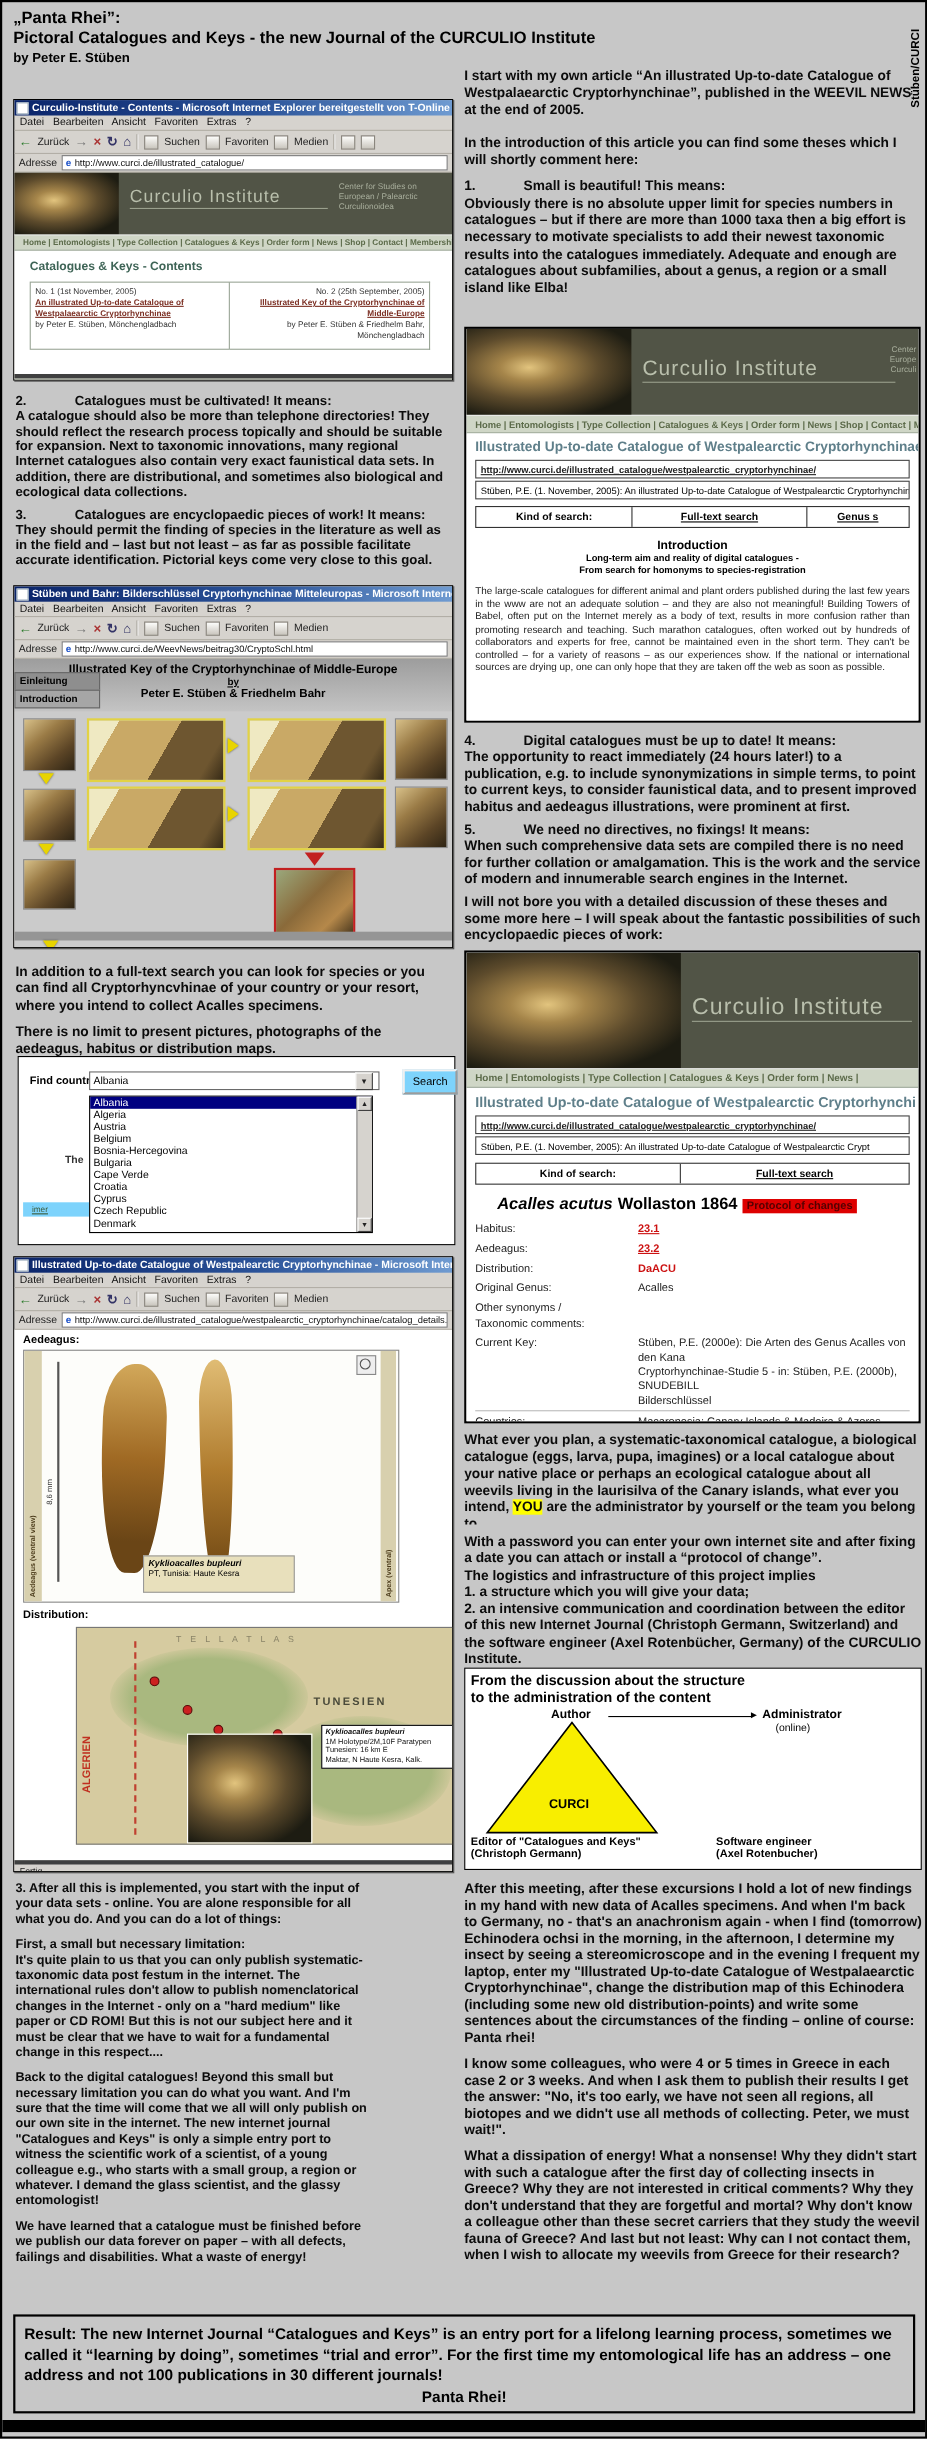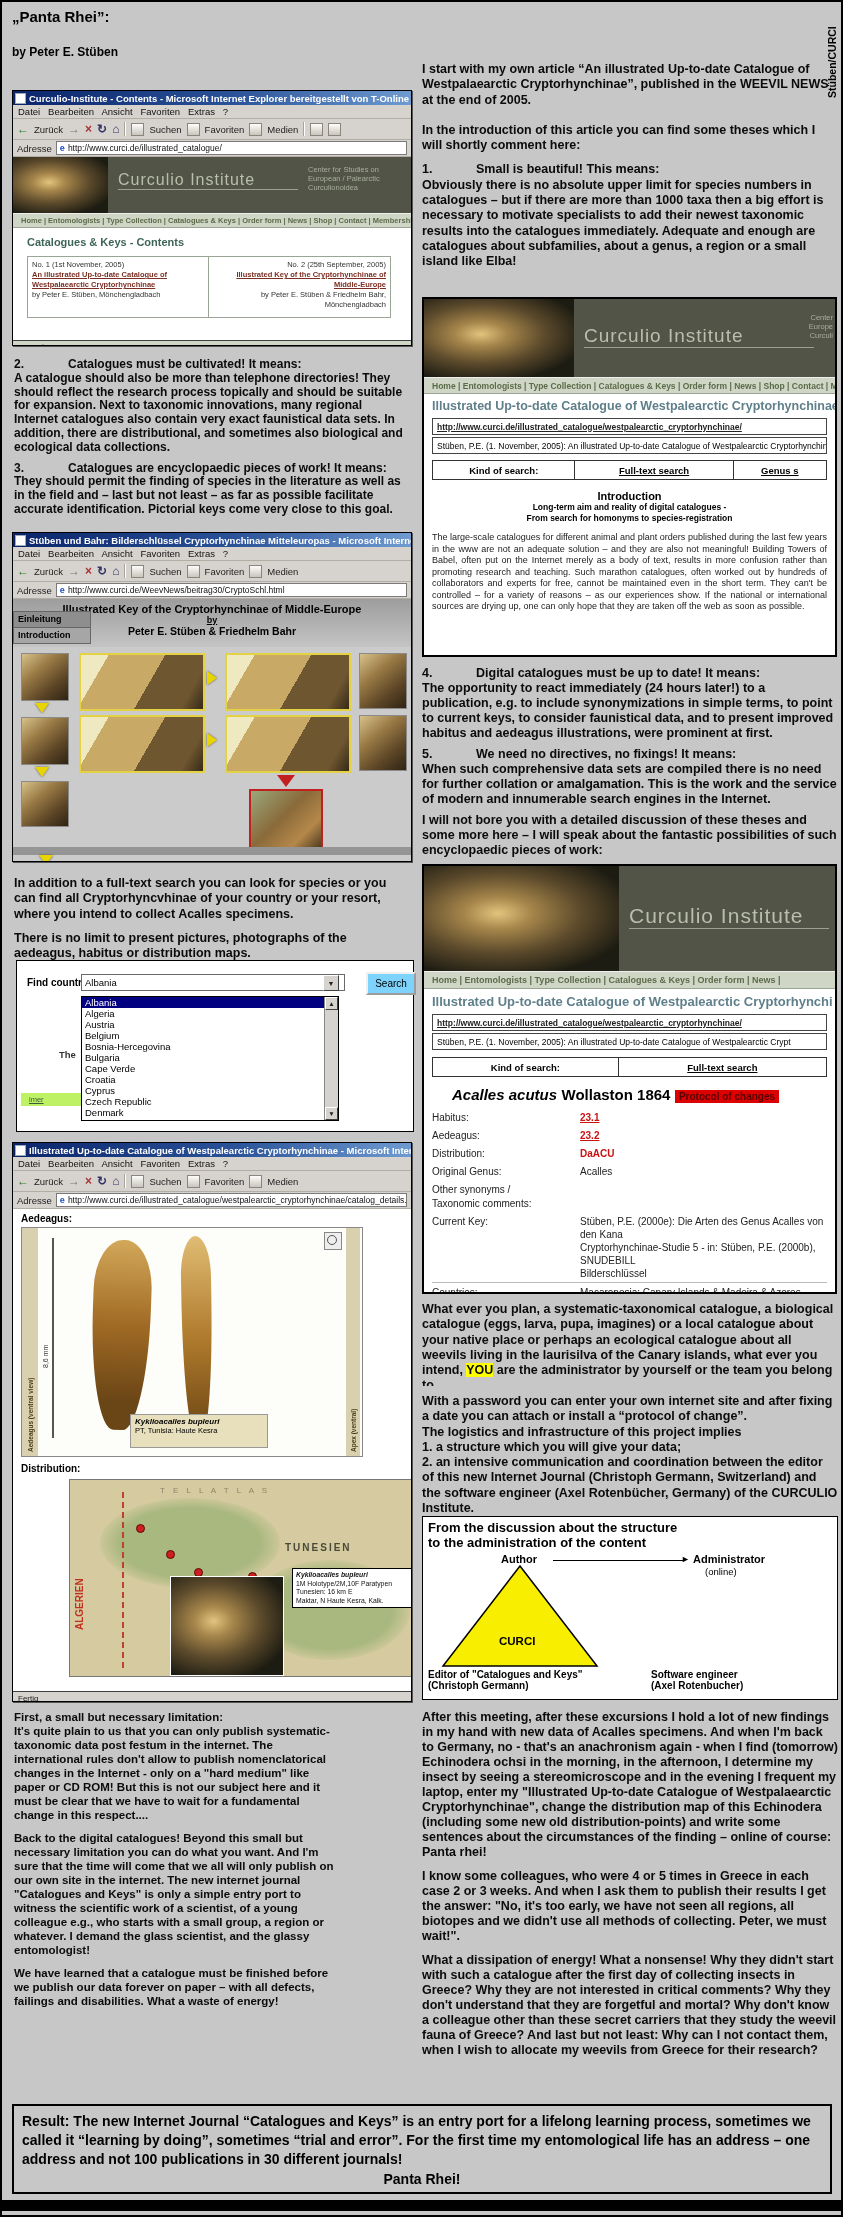--- a/index.html
+++ b/index.html
@@ -37,21 +37,21 @@
     display:flex;align-items:center;padding:0 8px;white-space:nowrap;overflow:hidden;}
   .pagewhite{background:#fff;position:relative;overflow:hidden;}
   .greenhead{color:#3e6456;font-weight:bold;}
   .maroonlink{color:#7b2e22;font-weight:bold;text-decoration:underline;}
   .redlink{color:#cc1111;font-weight:bold;text-decoration:underline;}
   .redbold{color:#cc1111;font-weight:bold;}
   .urlbox{border:1px solid #444;background:#fff;font-size:8.5px;display:flex;align-items:center;padding:0 4px;
     overflow:hidden;white-space:nowrap;}
   .searchtbl{border:1px solid #333;display:flex;font-size:9.5px;font-weight:bold;align-items:stretch;overflow:hidden;}
   .searchtbl>div{display:flex;align-items:center;justify-content:center;border-right:1px solid #333;}
-  .statusbar{background:#cfd6c6;border-top:1px solid #404040;font-size:7.5px;color:#3a4a3a;display:flex;
+  .statusbar{background:#cfd6c6;border-top:4px solid #404040;font-size:7.5px;color:#3a4a3a;display:flex;
     align-items:center;padding:0 5px;white-space:nowrap;overflow:hidden;}
   
   .tile{border:1px solid #8a8a8a;background:linear-gradient(140deg,#d8c18a 0%,#9a7b46 35%,#5c4526 70%,#2e2414 100%);}
   .ytile{border:2px solid #e2d244;background:linear-gradient(120deg,#efe9c2 0 18%,#c9a966 18% 55%,#6e5630 55% 85%,#362a16 100%);}
   .rtile{border:2px solid #c22020;background:linear-gradient(135deg,#9aa87c 0%,#8a6a3a 45%,#b5884a 75%,#4a381e 100%);}
   .yarr-d{width:0;height:0;border-left:7px solid transparent;border-right:7px solid transparent;border-top:10px solid #e8d400;
     filter:drop-shadow(0 0 1px #555);}
   .yarr-r{width:0;height:0;border-top:7px solid transparent;border-bottom:7px solid transparent;border-left:10px solid #e8d400;
     filter:drop-shadow(0 0 1px #555);}
   .rarr-d{width:0;height:0;border-left:9px solid transparent;border-right:9px solid transparent;border-top:12px solid #c22020;}
@@ -78,20 +78,21 @@
   .rdot{position:absolute;width:7px;height:7px;border-radius:50%;background:#cc2020;border:1px solid #5a0a0a;}
   .tooltip{position:absolute;background:#fff;border:1px solid #000;font-size:6.8px;line-height:8.6px;padding:2px 3px;color:#111;}
   .vtext{writing-mode:vertical-rl;transform:rotate(180deg);}
 </style>
 </head>
 <body>
 
 <div id="canvas">
 
   <div class="abs b" style="left:10px;top:6px;font-size:15px;">„Panta Rhei”:</div>
+  <div class="abs b" style="left:10px;top:24px;font-size:15px;">Pictoral Catalogues and Keys - the new Journal of the CURCULIO Institute</div>
   <div class="abs b" style="left:10px;top:43px;font-size:12px;">by Peter E. Stüben</div>
   <div class="abs b vtext" style="right:3px;top:6px;font-size:10.5px;height:90px;">Stüben/CURCI</div>
 
   <div class="abs ie" style="left:10px;top:88px;width:400px;height:256px;">
     <div class="ie-title">
       <span class="ie-doc-ico"></span>
       <span>Curculio-Institute - Contents - Microsoft Internet Explorer bereitgestellt von T-Online International AG</span>
 
     </div>
     <div class="ie-menu">Datei   Bearbeiten   Ansicht   Favoriten   Extras   ?</div>
@@ -283,21 +284,21 @@
   </div>
 
   <div class="abs findbox" style="left:14px;top:958px;width:396px;height:170px;">
     <div class="abs b" style="left:10px;top:16px;font-size:10px;">Find country:</div>
     <div class="abs combo" style="left:64px;top:13px;width:256px;height:15px;">
         <span>Albania</span>
       </div>
     <div class="abs ddbtn" style="left:306px;top:14px;width:14px;height:14px;">▼</div>
     <div class="abs btn3d" style="left:349px;top:11px;width:46px;height:19px;">Search</div>
     <div class="abs b" style="left:42px;top:88px;font-size:9.5px;color:#333;">The</div>
-    <div class="abs" style="left:4px;top:132px;width:56px;height:13px;background:#bef264;font-size:7.5px;color:#3a5a3a;text-decoration:underline;padding-left:8px;line-height:13px;">imer</div>
+    <div class="abs" style="left:4px;top:132px;width:56px;height:13px;background:#7dd3fc;font-size:7.5px;color:#3a5a3a;text-decoration:underline;padding-left:8px;line-height:13px;">imer</div>
     <div class="abs ddlist" style="left:64px;top:35px;width:256px;height:123px;">
       <div class="opt sel">Albania</div>
       <div class="opt">Algeria</div>
       <div class="opt">Austria</div>
       <div class="opt">Belgium</div>
       <div class="opt">Bosnia-Hercegovina</div>
       <div class="opt">Bulgaria</div>
       <div class="opt">Cape Verde</div>
       <div class="opt">Croatia</div>
       <div class="opt">Cyprus</div>
@@ -470,20 +471,21 @@
     <div class="abs b" style="left:5px;top:152px;font-size:10px;line-height:11px;">
       <span>Editor</span> <span>of "Catalogues and Keys"</span><br><span>(Christoph Germann)</span>
     </div>
     <div class="abs b" style="left:228px;top:152px;font-size:10px;line-height:11px;">
       <div>Software engineer</div>
         <div>(Axel Rotenbucher)</div>
     </div>
   </div>
 
   <div class="abs txtcol" style="left:12px;top:1708px;width:322px;height:388px;font-size:11.5px;line-height:14px;overflow:hidden;">
+    <div class="para">3. After all this is implemented, you start with the input of your data sets - online. You are alone responsible for all what you do. And you can do a lot of things:</div>
     <div>First, a small but necessary limitation:</div>
     <div class="para">It's quite plain to us that you can only publish systematic-taxonomic data post festum in the internet. The international rules don't allow to publish nomenclatorical changes in the Internet -  only on a "hard medium" like paper or CD ROM!  But this is not our subject here and it must be clear that we have to wait for a fundamental  change  in this respect....</div>
     <div class="para">Back to the digital catalogues! Beyond this small but necessary limitation you can do what you want. And I'm sure that the time will come that we all will only publish on our own site in the internet. The new internet journal "Catalogues and Keys" is only a simple entry port to witness the scientific work of a scientist, of a young colleague e.g., who starts with a small group, a region or whatever. I demand the glass scientist, and the glassy entomologist!</div>
     <div>We have learned that a catalogue must be finished before we publish our data forever on paper – with all defects, failings and disabilities. What a waste of energy!</div>
   </div>
 
   <div class="abs txtcol" style="left:420px;top:1708px;width:416px;height:380px;line-height:15px;overflow:hidden;">
     <div class="para">After this meeting, after these excursions I hold a lot of new findings in my hand with new data of Acalles specimens. And when I'm back to Germany, no - that's an anachronism again - when I find (tomorrow) Echinodera ochsi in the morning, in the afternoon, I determine my insect by seeing a stereomicroscope and in the evening I frequent my laptop, enter my "Illustrated Up-to-date Catalogue of Westpalaearctic Cryptorhynchinae", change the distribution map of this Echinodera (including some new old distribution-points) and write some sentences about the circumstances of the finding – online of course: Panta rhei!</div>
     <div class="para">I know some colleagues, who were 4 or 5 times in Greece in each case 2 or 3 weeks. And when I ask them to publish their results I get the answer: "No, it's too early, we have not seen all regions, all biotopes and we didn't use all methods of collecting. Peter, we must wait!".</div>
     <div>What a dissipation of energy! What a nonsense! Why they didn't start with such a catalogue after the first day of collecting insects in Greece? Why they are not interested in critical comments? Why they don't understand that they are forgetful and mortal? Why don't know a colleague other than these secret carriers that they study the weevil fauna of Greece? And last but not least: Why can I not contact them, when I wish to allocate my weevils from Greece for their research?</div>

